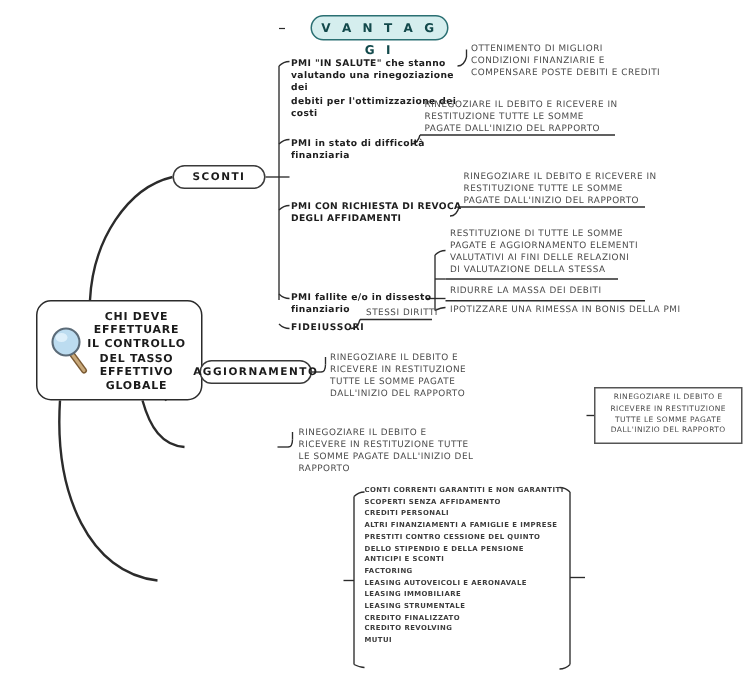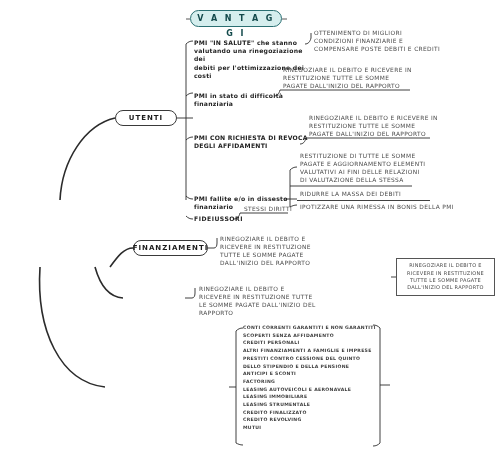--- a/index.html
+++ b/index.html
@@ -26,21 +26,21 @@
     box-sizing: border-box;
     border: 1px solid #3a3a3a;
     border-radius: 9px;
     background: #ffffff;
     text-align: center;
     letter-spacing: 0.6px;
     color: #1b1b1b;
   }
   
   #title-node {
-    left: 190px; top: 10px;
+    left: 207px; top: 10px;
     width: 92px; height: 17px;
     border-radius: 9px;
     border: 1px solid #2a6f72;
     background: #d5eeee;
     font-size: 8px;
     font-weight: bold;
     line-height: 15px;
     letter-spacing: 2.4px;
     color: #12494b;
   }
@@ -210,23 +210,39 @@
       <path d="M380 328 L380 443"></path>
       <path d="M380 328 C 378 326, 376 325, 373 325"></path>
       <path d="M380 443 C 378 445, 376 446, 373 446"></path>
       <path d="M380 385 L386 385"></path>
       <path d="M386 385 L390 385"></path>
     </g>
   </svg>
 
   <div class="node" id="title-node">V A N T A G G I</div>
 
-
-  <div class="node branch" id="branch-imprese">UTENTI</div>
-  <div class="node branch" id="branch-professionisti">FINANZIAMENTI</div>
+  <div class="node" id="central-node">
+    <span id="magnifier">
+      <svg width="30" height="34" viewBox="0 0 30 34">
+        <line x1="12" y1="15" x2="23" y2="30" stroke="#7a5a33" stroke-width="4" stroke-linecap="round"></line>
+        <line x1="12" y1="15" x2="23" y2="30" stroke="#c9a97a" stroke-width="2" stroke-linecap="round"></line>
+        <circle cx="11" cy="11" r="9" fill="#bcdcf0" stroke="#5b6b78" stroke-width="1.4"></circle>
+        <ellipse cx="8" cy="8" rx="4" ry="3" fill="#e3f2fb" opacity="0.85"></ellipse>
+      </svg>
+    </span>
+    <span id="central-label">CHI DEVE
+EFFETTUARE
+IL CONTROLLO
+DEL TASSO
+EFFETTIVO
+GLOBALE</span>
+  </div>
+
+  <div class="node branch" id="branch-imprese">SCONTI</div>
+  <div class="node branch" id="branch-professionisti">AGGIORNAMENTO</div>
 
   <div class="leaf leaf-mixed" style="left:194px; top:39px; width:112px;">PMI "IN SALUTE" che stanno
 valutando una rinegoziazione dei
 debiti per l'ottimizzazione dei
 costi</div>
 
   <div class="leaf leaf-mixed" style="left:194px; top:92px; width:112px;">PMI in stato di difficoltà
 finanziaria</div>
 
   <div class="leaf leaf-mixed" style="left:194px; top:134px; width:115px; text-transform:uppercase;">PMI CON RICHIESTA DI REVOCA

